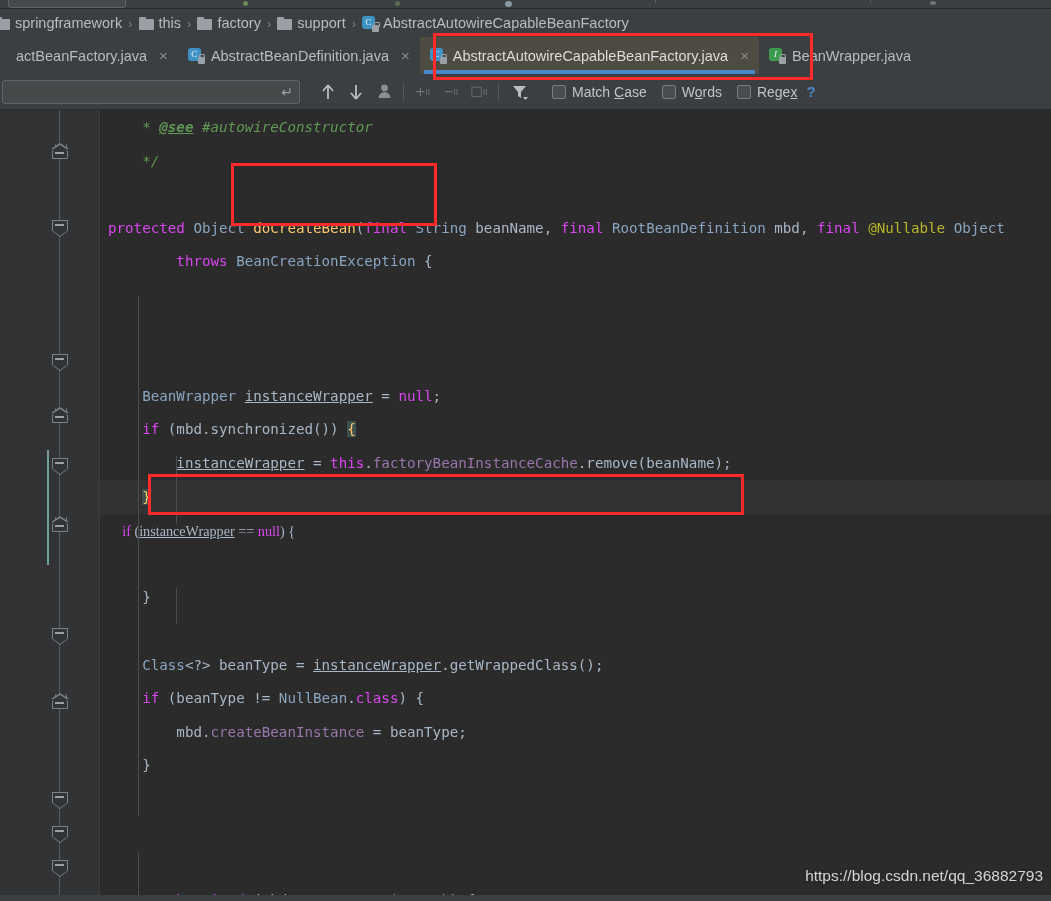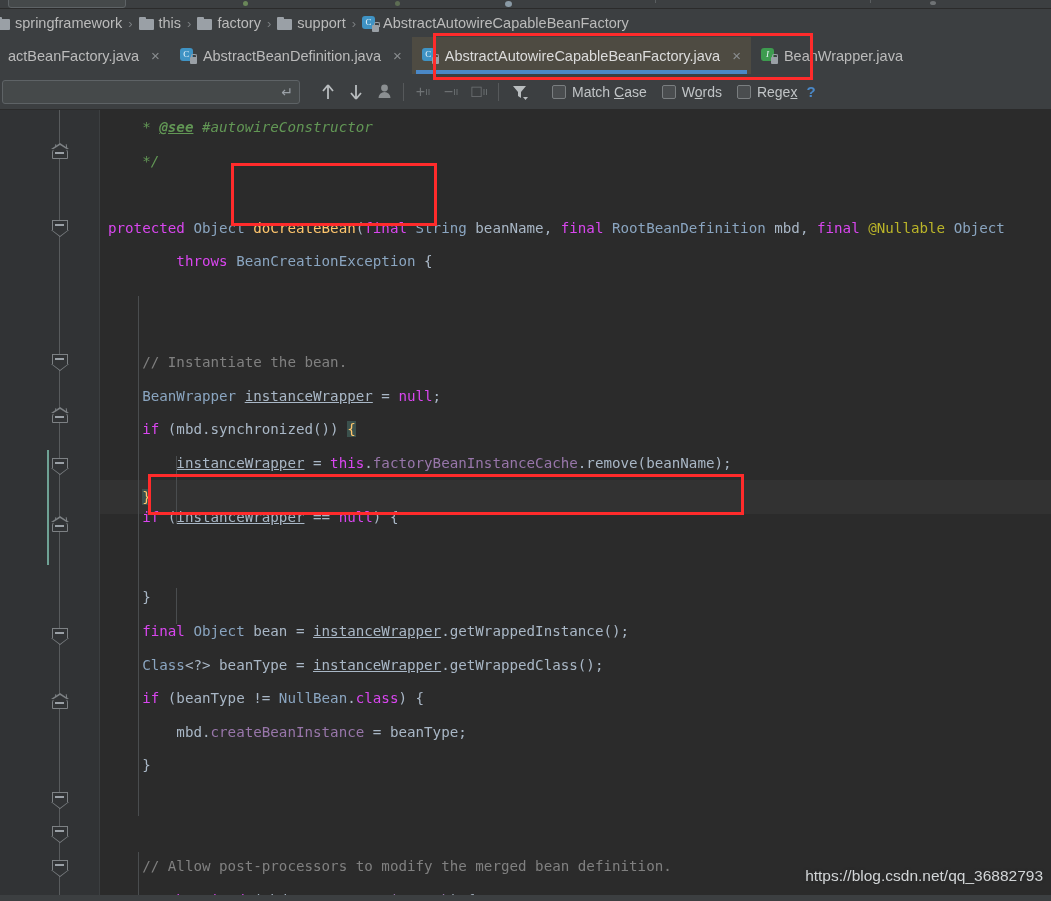--- a/index.html
+++ b/index.html
@@ -58,21 +58,21 @@
     background:#9aa0a6; border-radius:1px;
   }
   .ic-class .lock::before {
     content:""; position:absolute; left:1.5px; top:-3px; width:4px; height:4px;
     border:1.2px solid #9aa0a6; border-bottom:none; border-radius:2px 2px 0 0;
   }
   .ic-iface .cbody { background:#3d9b4f; font-style: italic; }
 
   
   .tabbar {
-    position: absolute; left:8px; top:37px; width:908px; height:37px;
+    position: absolute; left:16px; top:37px; width:908px; height:37px;
     background:#3c3f41; display:flex; align-items:stretch; white-space:nowrap;
     overflow:hidden;
   }
   .tab {
     display:flex; align-items:center; gap:7px; padding:0 10px;
     font-size:14.5px; color:#bbbbbb; position:relative; cursor:default;
   }
   .tab.active { background:#4e4b42; }
   .tab.active::after {
     content:""; position:absolute; left:4px; right:4px; bottom:0; height:4px;
@@ -421,35 +421,32 @@
         </div>
       </div>
     <div id="codewrap" class="codewrap">
         <div class="line" style="top: 0px;"><span>    </span><span class="doc">* </span><span class="doctag">@see</span><span class="doc"> #autowireConstructor</span></div>
         <div class="line" style="top: 33.6px;"><span>    </span><span class="doc">*/</span></div>
         <div class="line" style="top: 67.2px;"><span></span></div>
         <div class="line" style="top: 100.8px;"><span></span><span class="kw">protected </span><span class="cls-ref">Object</span><span class="plain"> </span><span class="fn">doCreateBean</span><span class="plain">(</span><span class="kw">final </span><span class="cls-ref">String</span><span class="plain"> beanName, </span><span class="kw">final </span><span class="cls-ref">RootBeanDefinition</span><span class="plain"> mbd, </span><span class="kw">final </span><span class="anno">@Nullable</span><span class="plain"> </span><span class="cls-ref">Object</span></div>
         <div class="line" style="top: 134.4px;"><span>        </span><span class="kw">throws </span><span class="cls-ref">BeanCreationException</span><span class="plain"> {</span></div>
         <div class="line" style="top: 168px;"><span></span></div>
         <div class="line" style="top: 201.6px;"><span></span></div>
-        <div class="line" style="top: 235.2px;"><span>    </span><span class="cmt">// Instantiate the bean.</span></div>
         <div class="line" style="top: 268.8px;"><span>    </span><span class="cls-ref">BeanWrapper</span><span class="plain"> </span><span class="var-u">instanceWrapper</span><span class="plain"> = </span><span class="kw">null</span><span class="plain">;</span></div>
         <div class="line" style="top: 302.4px;"><span>    </span><span class="kw">if </span><span class="plain">(mbd.</span><span class="plain">synchronized</span><span class="plain">()) </span><span class="brace-hl">{</span></div>
         <div class="line" style="top: 336px;"><span>        </span><span class="var-u">instanceWrapper</span><span class="plain"> = </span><span class="kw">this</span><span class="plain">.</span><span class="fld">factoryBeanInstanceCache</span><span class="plain">.</span><span class="plain">remove</span><span class="plain">(beanName)</span><span class="plain">;</span></div>
         <div class="line hl" style="top: 369.6px;"><span>    </span><span class="brace-hl">}</span><span class="caret"></span></div>
-        <div class="line" style="top: 390px;"><span>    </span><span class="kw">if </span><span class="plain">(</span><span class="var-u">instanceWrapper</span><span class="plain"> == </span><span class="kw">null</span><span class="plain">) {</span></div>
+        <div class="line" style="top: 404px; font-family: Liberation Serif, serif;"><span>    </span><span class="kw">if </span><span class="plain">(</span><span class="var-u">instanceWrapper</span><span class="plain"> == </span><span class="kw">null</span><span class="plain">) {</span></div>
         <div class="line" style="top: 470.4px;"><span>    </span><span class="plain">}</span></div>
-        <div class="line" style="top: 504px;"><span>    </span><span class="kw">final </span><span class="cls-ref">Object</span><span class="plain"> bean = </span><span class="var-u">instanceWrapper</span><span class="plain">.getWrappedInstance()</span><span class="plain">;</span></div>
         <div class="line" style="top: 537.6px;"><span>    </span><span class="cls-ref">Class</span><span class="plain">&lt;?&gt; beanType = </span><span class="var-u">instanceWrapper</span><span class="plain">.getWrappedClass()</span><span class="plain">;</span></div>
         <div class="line" style="top: 571.2px;"><span>    </span><span class="kw">if </span><span class="plain">(beanType != </span><span class="cls-ref">NullBean</span><span class="plain">.</span><span class="kw">class</span><span class="plain">) {</span></div>
         <div class="line" style="top: 604.8px;"><span>        </span><span class="plain">mbd.</span><span class="fld">createBeanInstance</span><span class="plain"> = beanType;</span></div>
         <div class="line" style="top: 638.4px;"><span>    </span><span class="plain">}</span></div>
         <div class="line" style="top: 672px;"><span></span></div>
         <div class="line" style="top: 705.6px;"><span></span></div>
-        <div class="line" style="top: 739.2px;"><span>    </span><span class="cmt">// Allow post-processors to modify the merged bean definition.</span></div>
         <div class="line" style="top: 772.8px;"><span>    </span><span class="kw">synchronized </span><span class="plain">(mbd.</span><span class="fld">postProcessingLock</span><span class="plain">) {</span></div>
       </div>
   <div class="indent-guide" style="left: 138px; top: 186px; height: 160px;"></div>
       <div class="indent-guide" style="left: 138px; top: 346px; height: 160px;"></div>
       <div class="indent-guide" style="left: 176px; top: 346px; height: 68px;"></div>
       <div class="indent-guide" style="left: 138px; top: 506px; height: 200px;"></div>
       <div class="indent-guide" style="left: 176px; top: 478px; height: 36px;"></div>
       <div class="indent-guide" style="left: 138px; top: 742px; height: 160px;"></div>
       <div style="position: absolute; left: 47px; top: 340px; width: 2px; height: 115px; background: rgb(111, 162, 149);"></div>
     </div>

